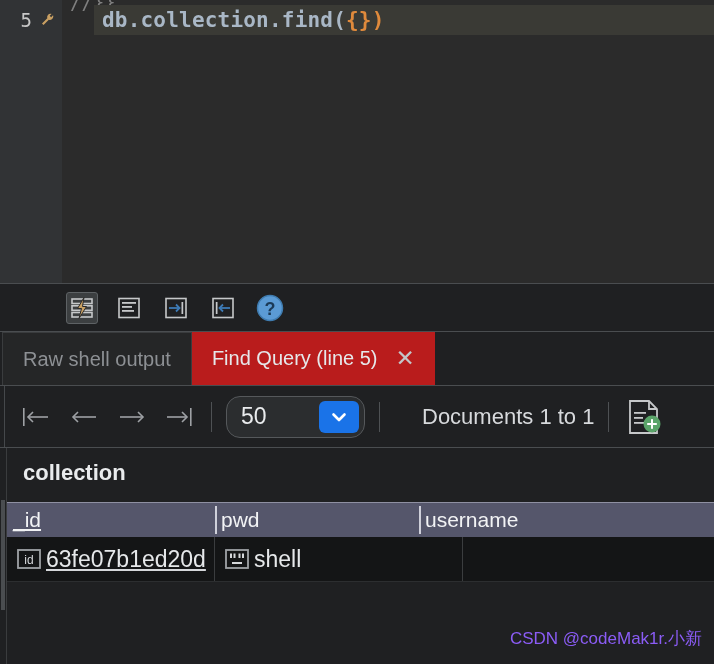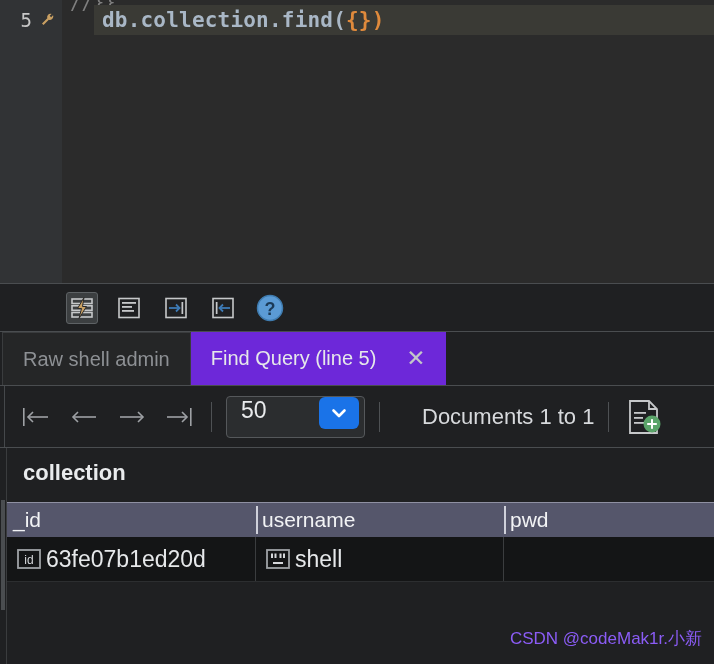--- a/index.html
+++ b/index.html
@@ -133,23 +133,23 @@
     box-sizing: border-box;
     white-space: nowrap;
   }
   .tab.inactive {
     background: #252627;
     color: #8d9094;
     border: 1px solid #3a3c3e;
     border-bottom: none;
   }
   .tab.active {
-    background: #6d28d9;
+    background: #b91c1c;
     color: #e6e8ea;
-    gap: 30px;
+    gap: 18px;
     text-align: center;
   }
   .tab-close {
     font-size: 23px;
     color: #c3c6c9;
     line-height: 1;
     font-family: "DejaVu Sans", sans-serif;
   }
 
   
@@ -181,22 +181,23 @@
     width: 1px;
     height: 30px;
     background: #4e5154;
     margin: 0 14px;
   }
   .page-select {
     width: 139px;
     height: 42px;
     background: #2b2d2f;
     border: 1px solid #55585b;
-    border-radius: 4px;
-    display: flex;
+    border-radius: 14px;
+    display: flex;
+    align-items: center;
     justify-content: space-between;
     padding: 0 5px 0 14px;
     box-sizing: border-box;
   }
   .page-select-value {
     font-size: 23px;
     color: #e9ebed;
   }
   .select-chevron {
     width: 40px; height: 32px;
@@ -264,21 +265,21 @@
     height: 34px;
     position: relative;
   }
   .th.sep:before {
     content: "";
     position: absolute;
     left: 0; top: 3px; bottom: 3px;
     width: 2px;
     background: #cfd0da;
   }
-  .col-0 { width: 249px; }
+  .col-0 { width: 208px; text-decoration: underline; }
   .col-1 { width: 248px; }
   .col-2 { width: 204px; }
   .table-row {
     display: flex;
     height: 44px;
     background: #141516;
     border-bottom: 1px solid #2c2e30;
   }
   .td {
     display: flex;
@@ -378,21 +379,21 @@
     <div class="tool-btn">
       <svg width="28" height="28" viewBox="0 0 28 28">
         <circle cx="14" cy="14" r="12.5" fill="#5b9bd5" stroke="#3f7cb0" stroke-width="1.5"></circle>
         <text x="14" y="20.5" text-anchor="middle" font-family="'Liberation Sans',sans-serif" font-size="18" font-weight="bold" fill="#1b3a57">?</text>
       </svg>
     </div>
   </div>
 
   <div class="tabbar">
     <div class="tab inactive">
-      <span>Raw shell admin</span>
+      <span>Raw shell output</span>
     </div>
     <div class="tab active">
       <span>Find Query (line 5)</span>
       <span class="tab-close">✕</span>
     </div>
   </div>
 
   <div class="result-toolbar">
     <div class="left-rail"></div>
 
@@ -457,22 +458,22 @@
   </div>
 
   <div class="result-area">
     <div class="result-scrollrail"></div>
 
     <div class="result-main">
       <div class="table-title">collection</div>
 
       <div class="table-head">
         <div class="th col-0">_id</div>
+        <div class="th col-2 sep">pwd</div>
         <div class="th col-1 sep">username</div>
-        <div class="th col-2 sep">pwd</div>
       </div>
 
       <div class="table-row">
         <div class="td col-0">
           <span>
             <svg class="type-icon" width="24" height="22" viewBox="0 0 24 22">
               <rect x="1" y="2" width="22" height="18" fill="none" stroke="#9fa2a6" stroke-width="1.8"></rect>
               <text x="12" y="16" text-anchor="middle" font-family="'Liberation Sans',sans-serif" font-size="12" fill="#d5d7da">id</text>
             </svg>
           </span>

